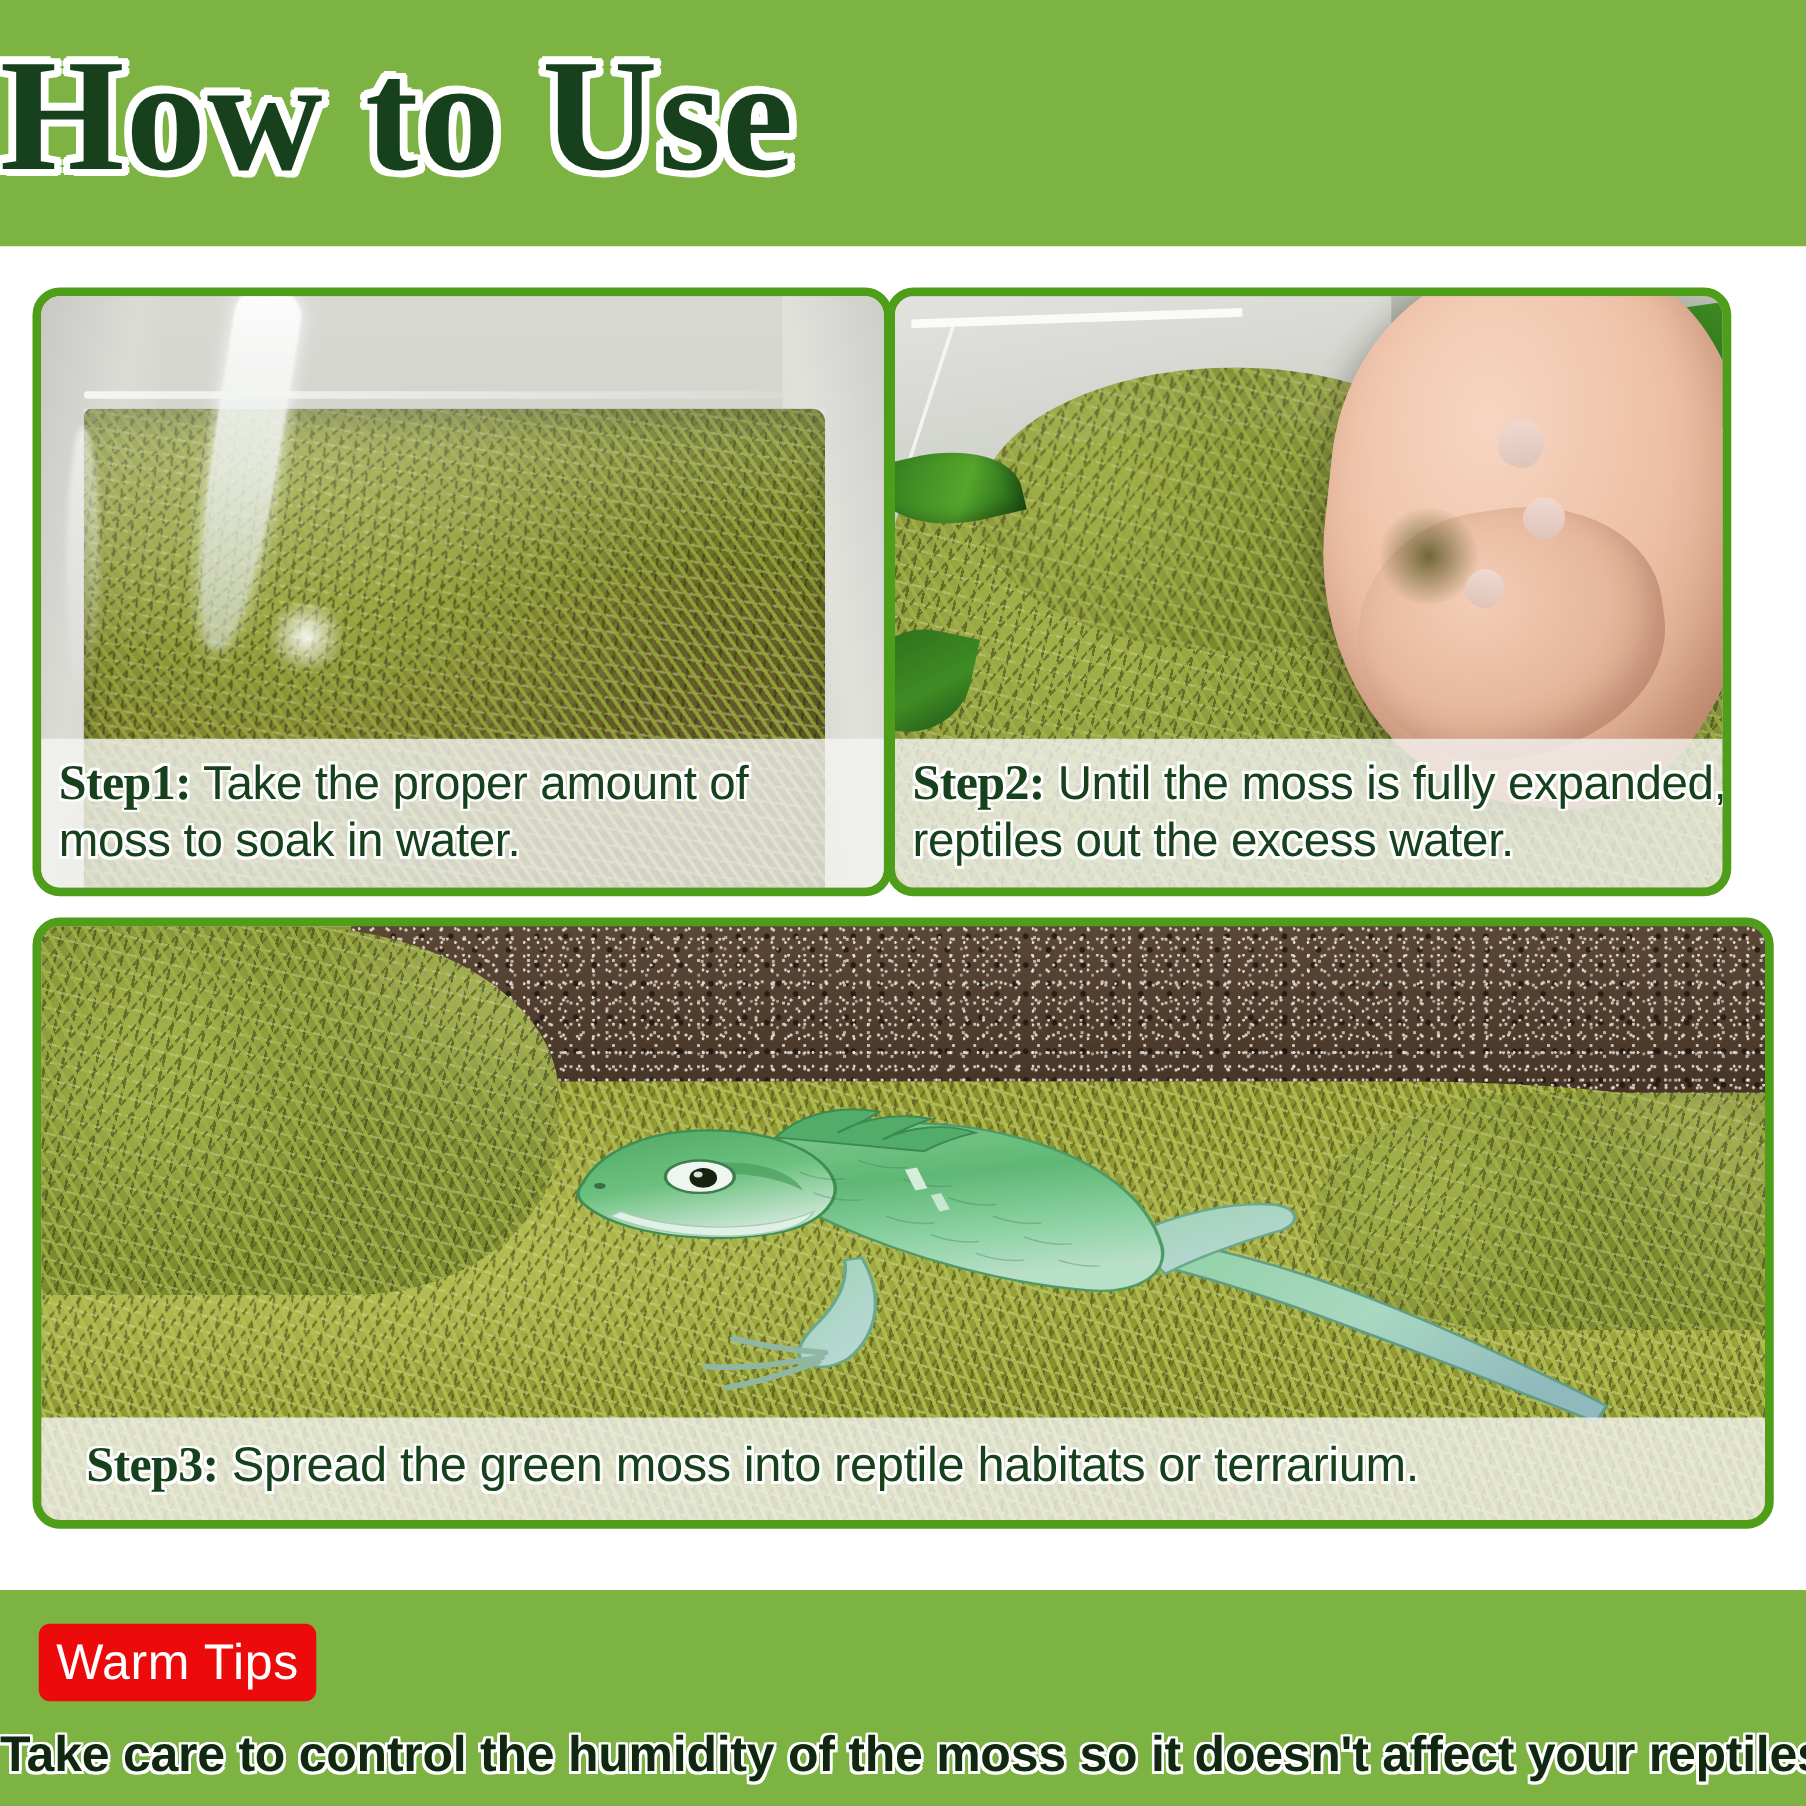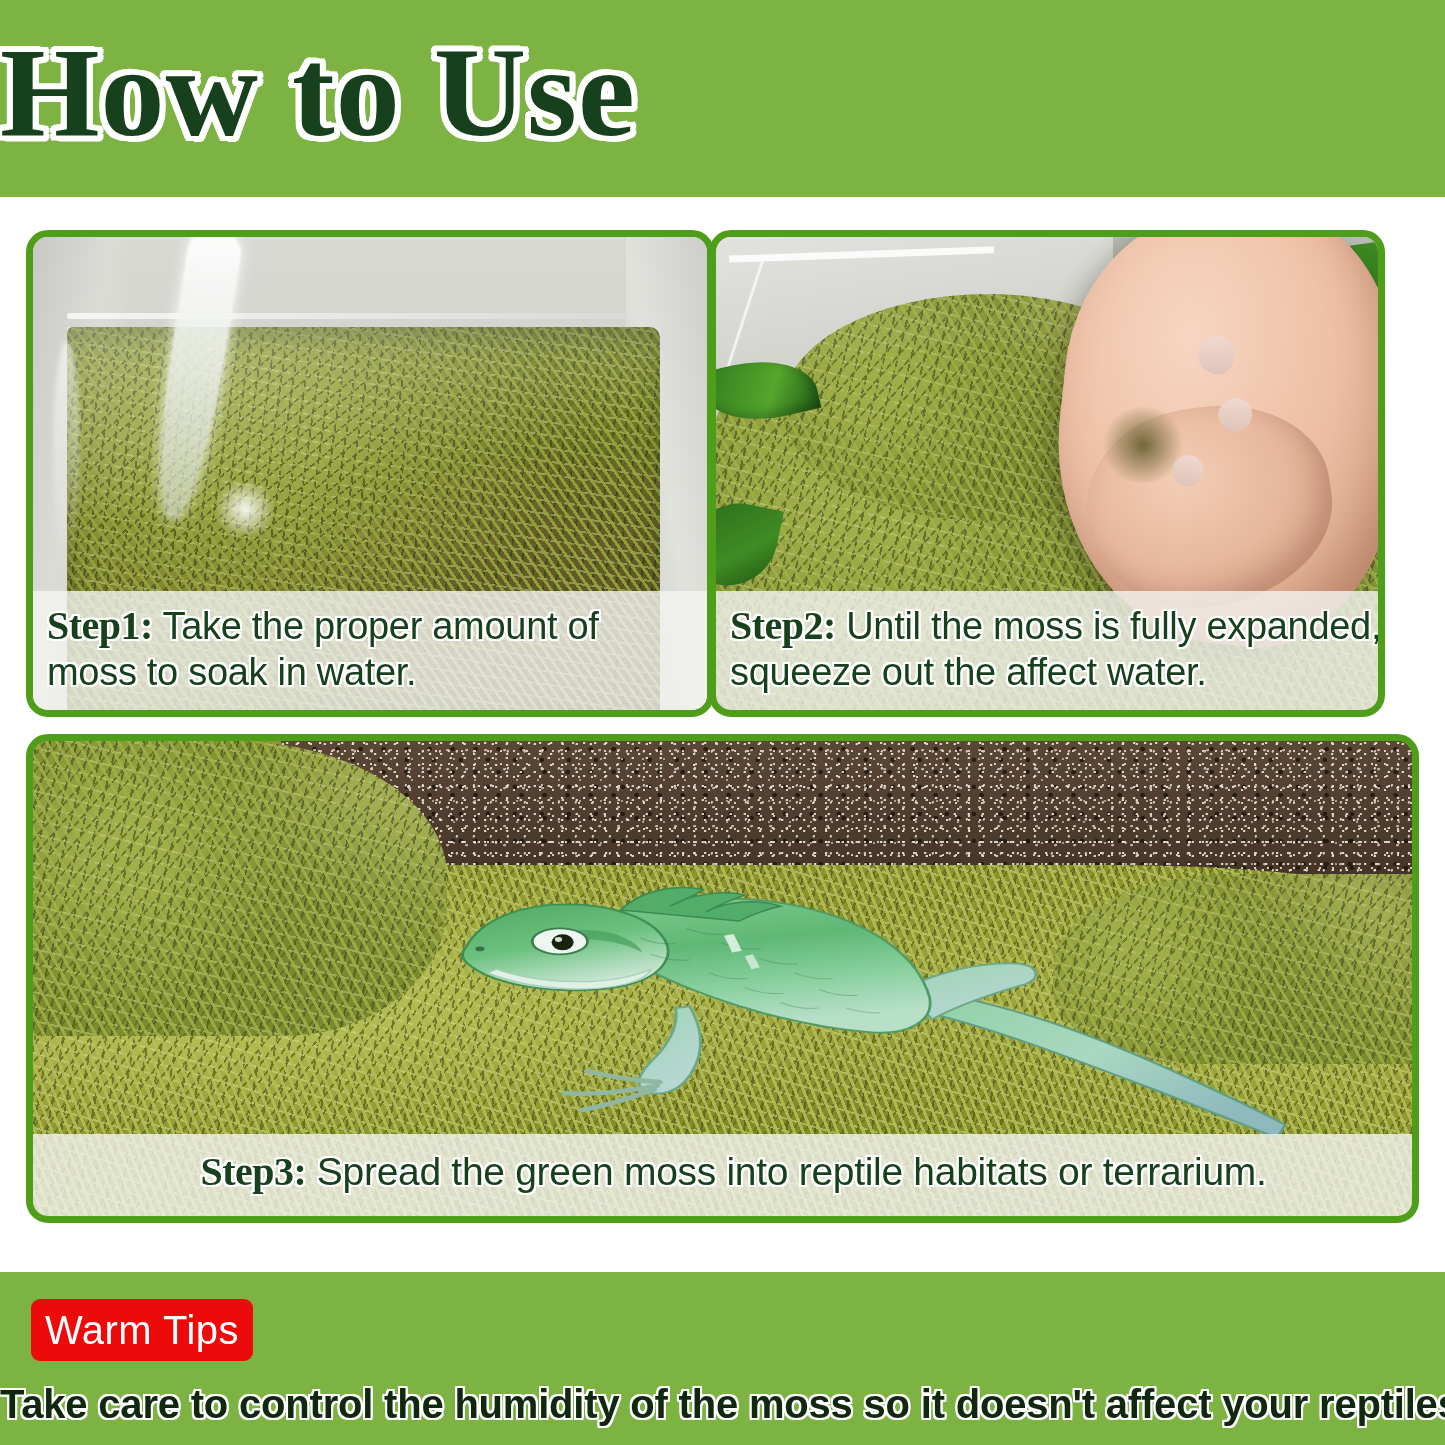--- a/index.html
+++ b/index.html
@@ -287,21 +287,21 @@
     font-family: "Liberation Serif", "DejaVu Serif", serif;
     font-weight: bold;
     font-size: 40px;
     letter-spacing: -0.5px;
   }
   #card-step1 .caption { height: 119px; padding-top: 12px; }
   #card-step2 .caption { height: 119px; padding-top: 12px; }
   #card-step3 .caption {
     height: 82px;
     padding-top: 14px;
-    text-align: center;
+    text-align: left;
     padding-left: 36px;
   }
   #card-step3 .cap-line { font-size: 39px; line-height: 48px; }
 
   
   .footer-band {
     position: absolute;
     left: 0; top: 1272px;
     width: 1445px;
     height: 173px;
@@ -384,21 +384,21 @@
     <div class="hand"></div>
     <div class="fist"></div>
     <div class="squeezed"></div>
     <div class="nail1"></div>
     <div class="nail2"></div>
     <div class="nail3"></div>
   </div>
   <div class="caption">
     <span class="caption-lines">
       <span class="cap-line"><span class="step-label">Step2:</span> <span>Until the moss is fully expanded,</span></span>
-      <span class="cap-line">squeeze out the affect water.</span>
+      <span class="cap-line">reptiles out the excess water.</span>
     </span>
   </div>
 </div>
 
 <div class="card" id="card-step3">
   <div class="photo" id="photo3">
     <div class="substrate"></div>
     <div class="moss-bed"></div>
     <div class="moss-left moss-a"></div>
     <div class="moss-tuft-r moss-a"></div>

